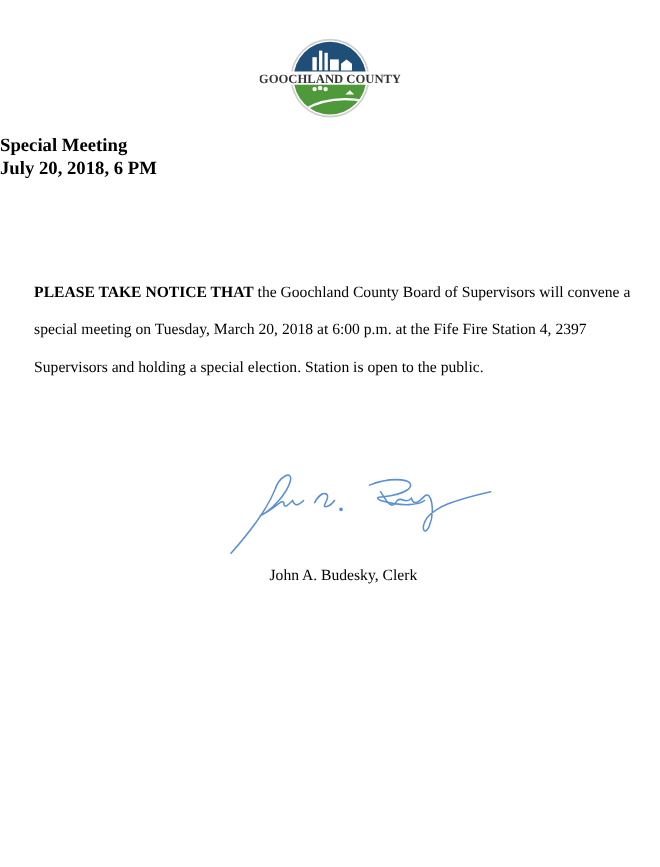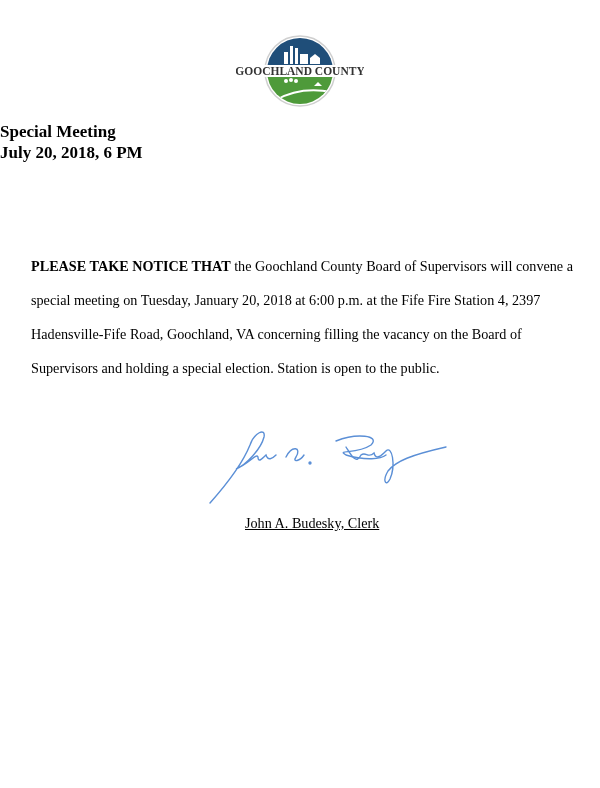--- a/index.html
+++ b/index.html
@@ -3,21 +3,21 @@
 <meta charset="utf-8">
 <style>
   html, body { margin:0; padding:0; background:#ffffff; }
   body { width:600px; height:788px; position:relative; overflow:hidden; font-family:"Liberation Serif", serif; color:#000; }
   .logo { position:absolute; left:236px; top:34px; width:128px; height:74px;text-decoration:underline; }
   .title-block { position:absolute; left:0; width:600px; top:122px; text-align:left; font-weight:bold; font-size:17px; line-height:20.5px; }
   .title-block div { white-space:nowrap; }
   .body-para { position:absolute; left:31px; top:249px; width:545px; font-size:14.2px; line-height:34px; }
   .body-line { white-space:nowrap; display:block; }
   .sig { position:absolute; left:206px; top:425px; width:250px; height:85px; }
-  .sig-block { position:absolute; left:245px; top:515px; font-size:14.2px; line-height:17px;text-decoration:underline; }
+  .sig-block { position:absolute; left:245px; top:515px; font-size:14.2px; line-height:17px; }
 </style>
 </head>
 <body>
 
 <div class="logo">
   <svg width="128" height="74" viewBox="0 0 128 74">
     <defs>
       <clipPath id="circ">
           <circle cx="64" cy="37" r="33"></circle>
         </clipPath>
@@ -42,22 +42,21 @@
   </svg>
 </div>
 
 <div class="title-block">
   <div>Special Meeting</div>
   <div>July 20, 2018, 6 PM</div>
 </div>
 
 <div class="body-para">
   <span class="body-line"><b>PLEASE TAKE NOTICE THAT</b><span> the Goochland County Board of Supervisors will convene a</span></span>
-  <span class="body-line">special meeting on Tuesday, January 20, 2018 at 6:00 p.m. at the Fife Fire Station 4, 2397</span>
-  <span class="body-line">Hadensville-Fife Road, Goochland, VA concerning filling the vacancy on the Board of</span>
+  <span class="body-line">special meeting on Tuesday, March 20, 2018 at 6:00 p.m. at the Fife Fire Station 4, 2397</span>
   <span class="body-line">Supervisors and holding a special election. Station is open to the public.</span>
 </div>
 
 <div class="sig">
   <svg width="250" height="85" viewBox="0 0 250 85" fill="none" stroke="#5b8fd6" stroke-width="1.4" stroke-linecap="round">
     <path d="M4 78 C20 60 36 40 44 20 C48 8 60 2 58 12 C55 24 40 40 30 44 C44 38 50 28 52 32 C52 38 56 34 60 30 C62 36 66 34 70 30"></path>
     <path d="M80 32 C86 20 96 22 90 32 C86 38 94 36 98 30"></path>
     <circle cx="104" cy="38" r="1" fill="#5b8fd6"></circle>
     <path d="M130 16 C150 8 175 10 165 20 C150 30 130 24 140 30 C160 36 175 34 180 30"></path>
     <path d="M140 22 C145 30 150 40 155 30 C160 26 162 34 168 28 C170 36 176 30 180 26 C186 20 190 40 184 54 C180 62 176 56 182 46 C190 36 205 30 240 22"></path>

